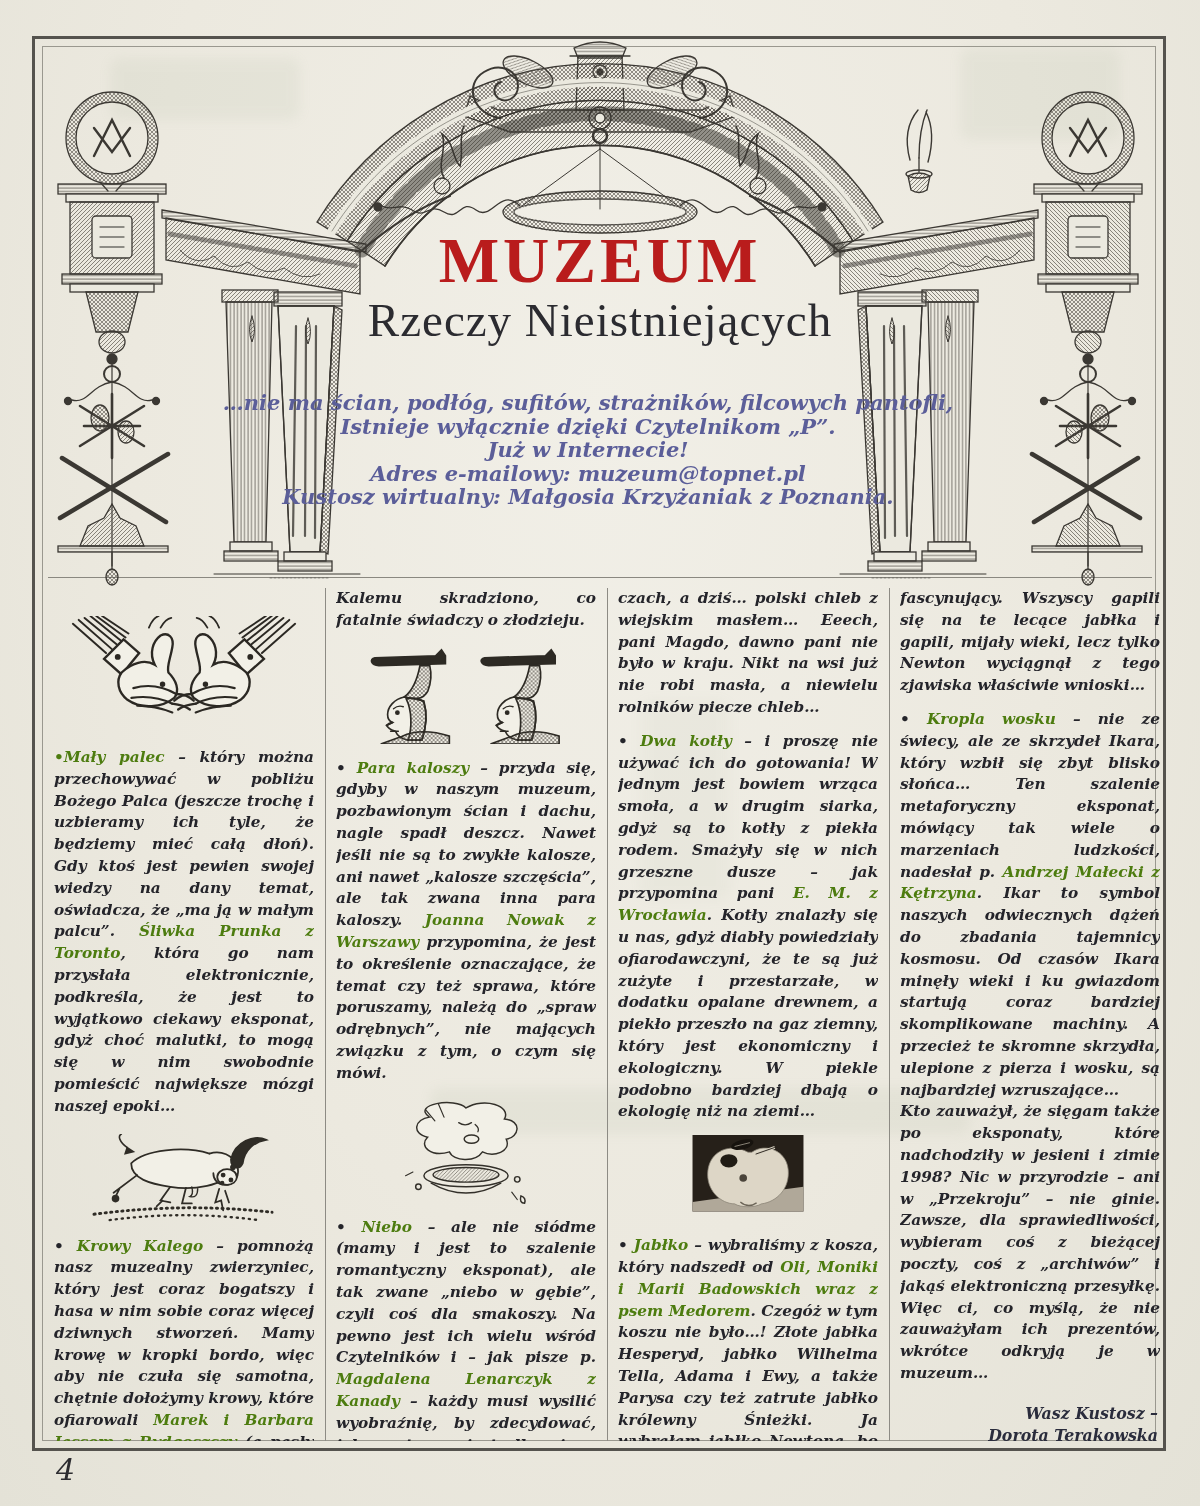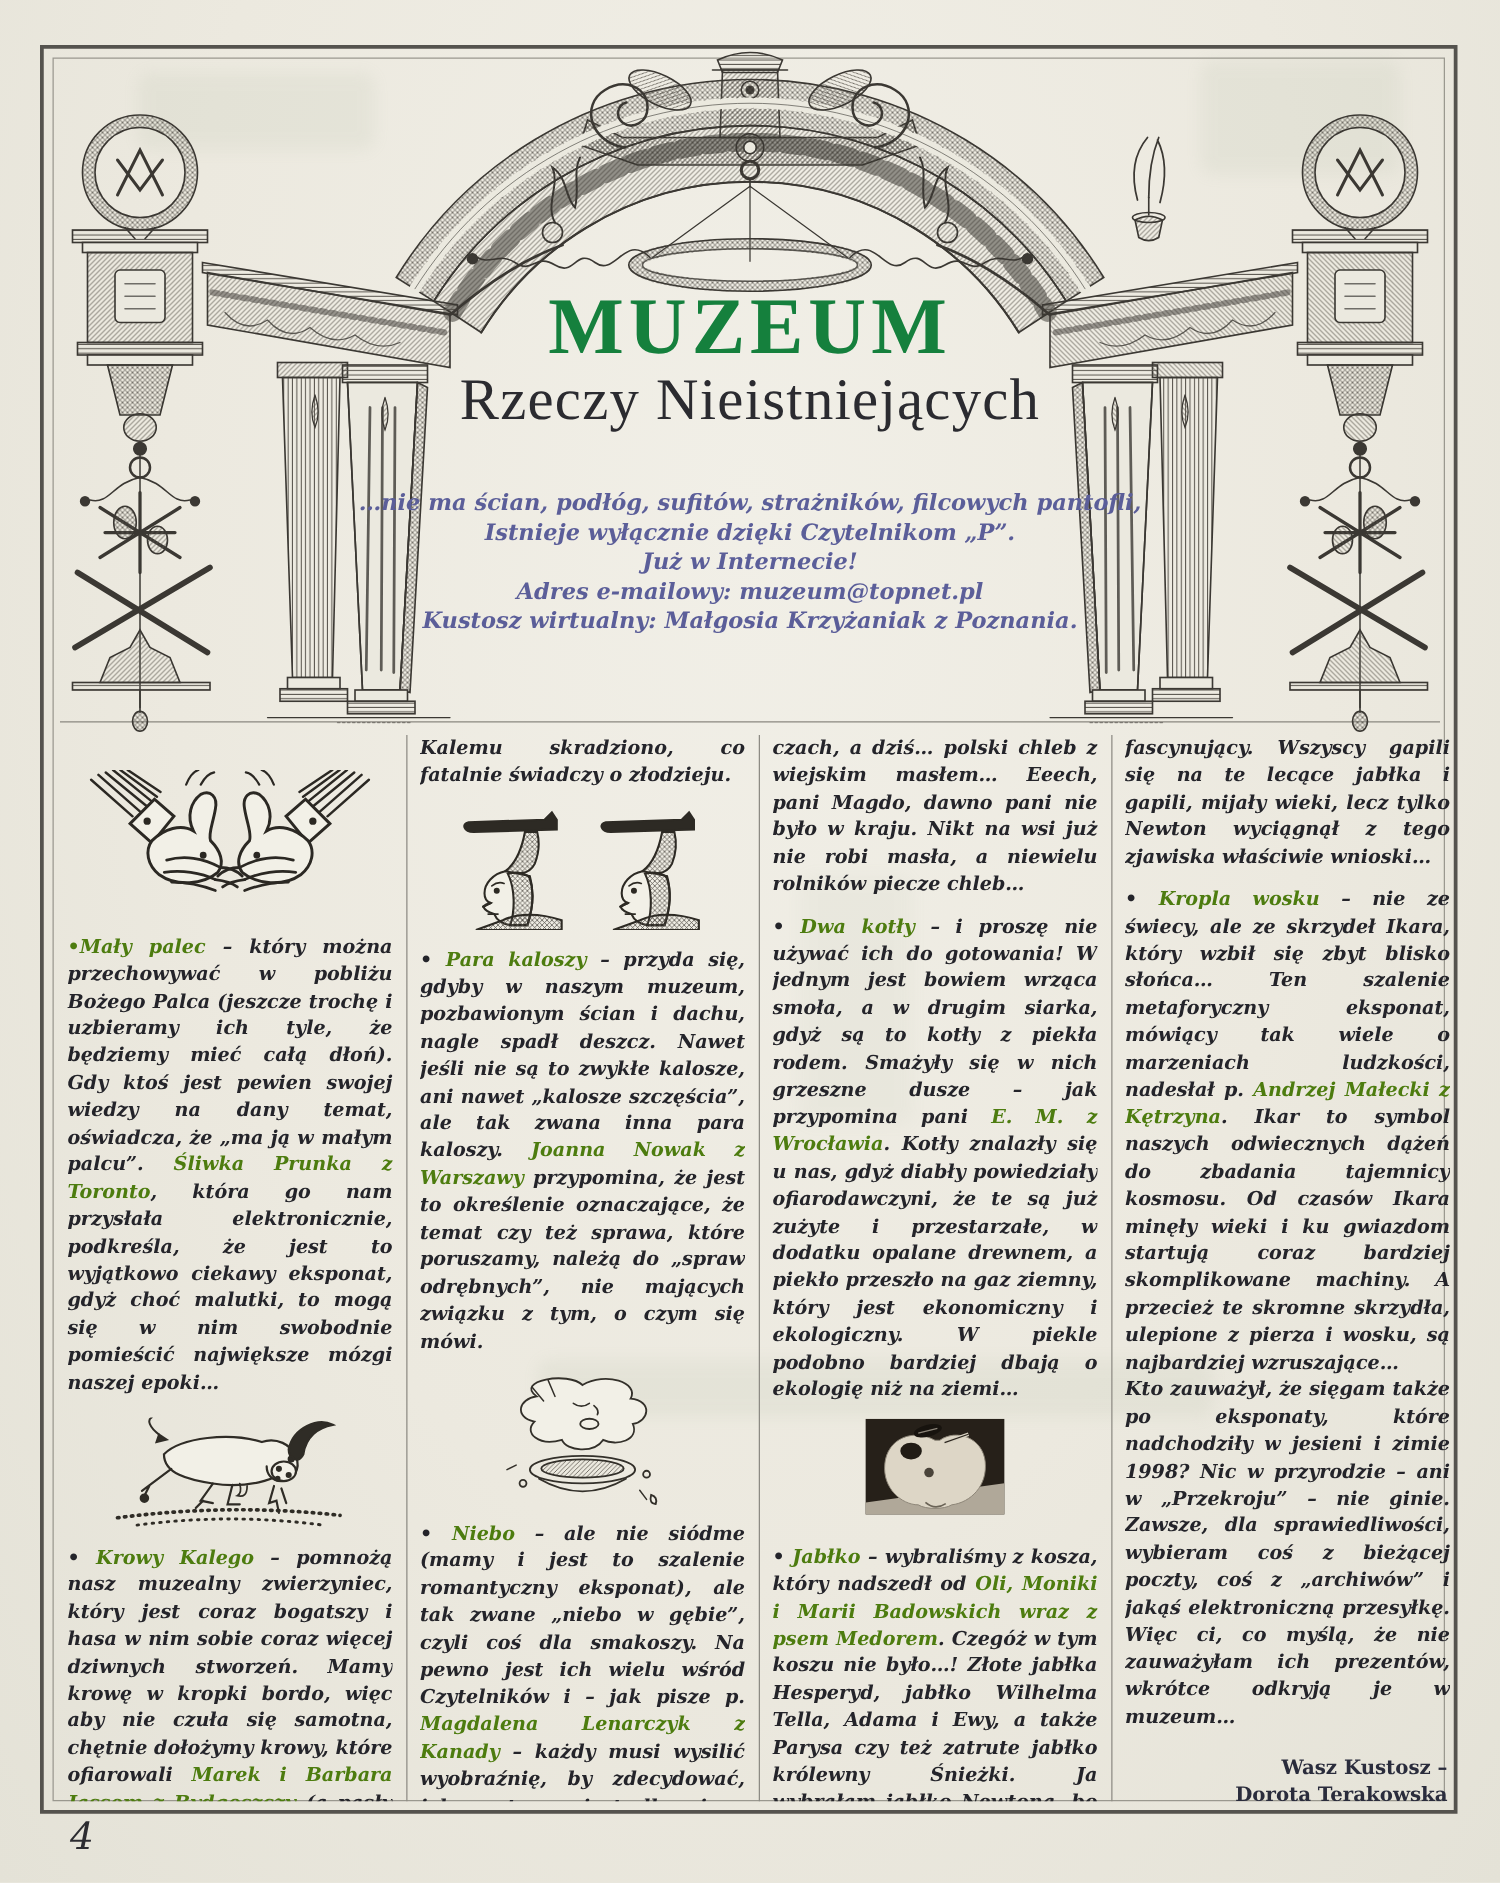--- a/index.html
+++ b/index.html
@@ -13,40 +13,40 @@
         border:3px solid #55534e;}
   .frame-inner{position:absolute;left:42px;top:46px;width:1112px;height:1393px;
         border:1px solid #9a988f;}
   
   .ghost{position:absolute;background:#9dab90;opacity:.10;filter:blur(6px);border-radius:10px;}
   
   .arch-svg{position:absolute;left:30px;top:26px;z-index:2;}
   
   .title-block{position:absolute;top:228px;left:0;width:1200px;text-align:center;z-index:3;}
   .title{font-family:"Liberation Serif",serif;font-weight:700;font-size:64px;line-height:1.04;
-        letter-spacing:4px;color:#15803d;margin:0;}
+        letter-spacing:4px;color:#b91c1c;margin:0;}
   .subtitle{font-family:"Liberation Serif",serif;font-weight:400;font-size:47px;line-height:1.1;
         letter-spacing:1px;color:#2b2b30;margin:0;}
-  .intro{position:absolute;top:391px;left:170px;width:860px;text-align:center;z-index:3;
-        font-style:italic;font-weight:700;font-size:18px;line-height:23.6px;color:#5b5e99;}
+  .intro{position:absolute;top:391px;left:158px;width:860px;text-align:center;z-index:3;
+        font-style:italic;font-weight:700;font-size:21px;line-height:23.6px;color:#5b5e99;}
   .intro-line{white-space:nowrap;}
   
   .hrule{position:absolute;left:48px;top:577px;width:1104px;border-top:1.5px solid #8a8880;}
   
   .columns{position:absolute;left:54px;top:588px;width:1106px;height:853px;display:flex;gap:22px;
         overflow:hidden;z-index:3;}
   .col{width:260px;flex:0 0 260px;overflow:hidden;}
   .colsep{position:absolute;top:588px;height:853px;width:1px;background:#8d8b84;z-index:2;}
   .article-para{margin:0 0 12px 0;font-style:italic;font-weight:700;font-size:15.3px;
         line-height:21.8px;color:#24242a;text-align:justify;}
   .article-para.flush{margin-top:-12px;}
   .article-para .red{color:#4d7c0f;}
   .illus{display:block;}
   .illus svg{display:block;width:100%;height:100%;}
-  .signature{margin-top:18px;text-align:right;font-weight:700;
+  .signature{margin-top:18px;text-align:right;font-style:italic;font-weight:700;
         font-size:15.8px;line-height:22.5px;color:#2a2c3c;padding-right:2px;}
   .pagenum{position:absolute;left:56px;top:1452px;font-style:italic;font-size:30px;
         color:#2c2c30;z-index:3;}
 </style>
 </head>
 <body>
 
 <div class="page">
 
   <div class="frame-outer"></div>

